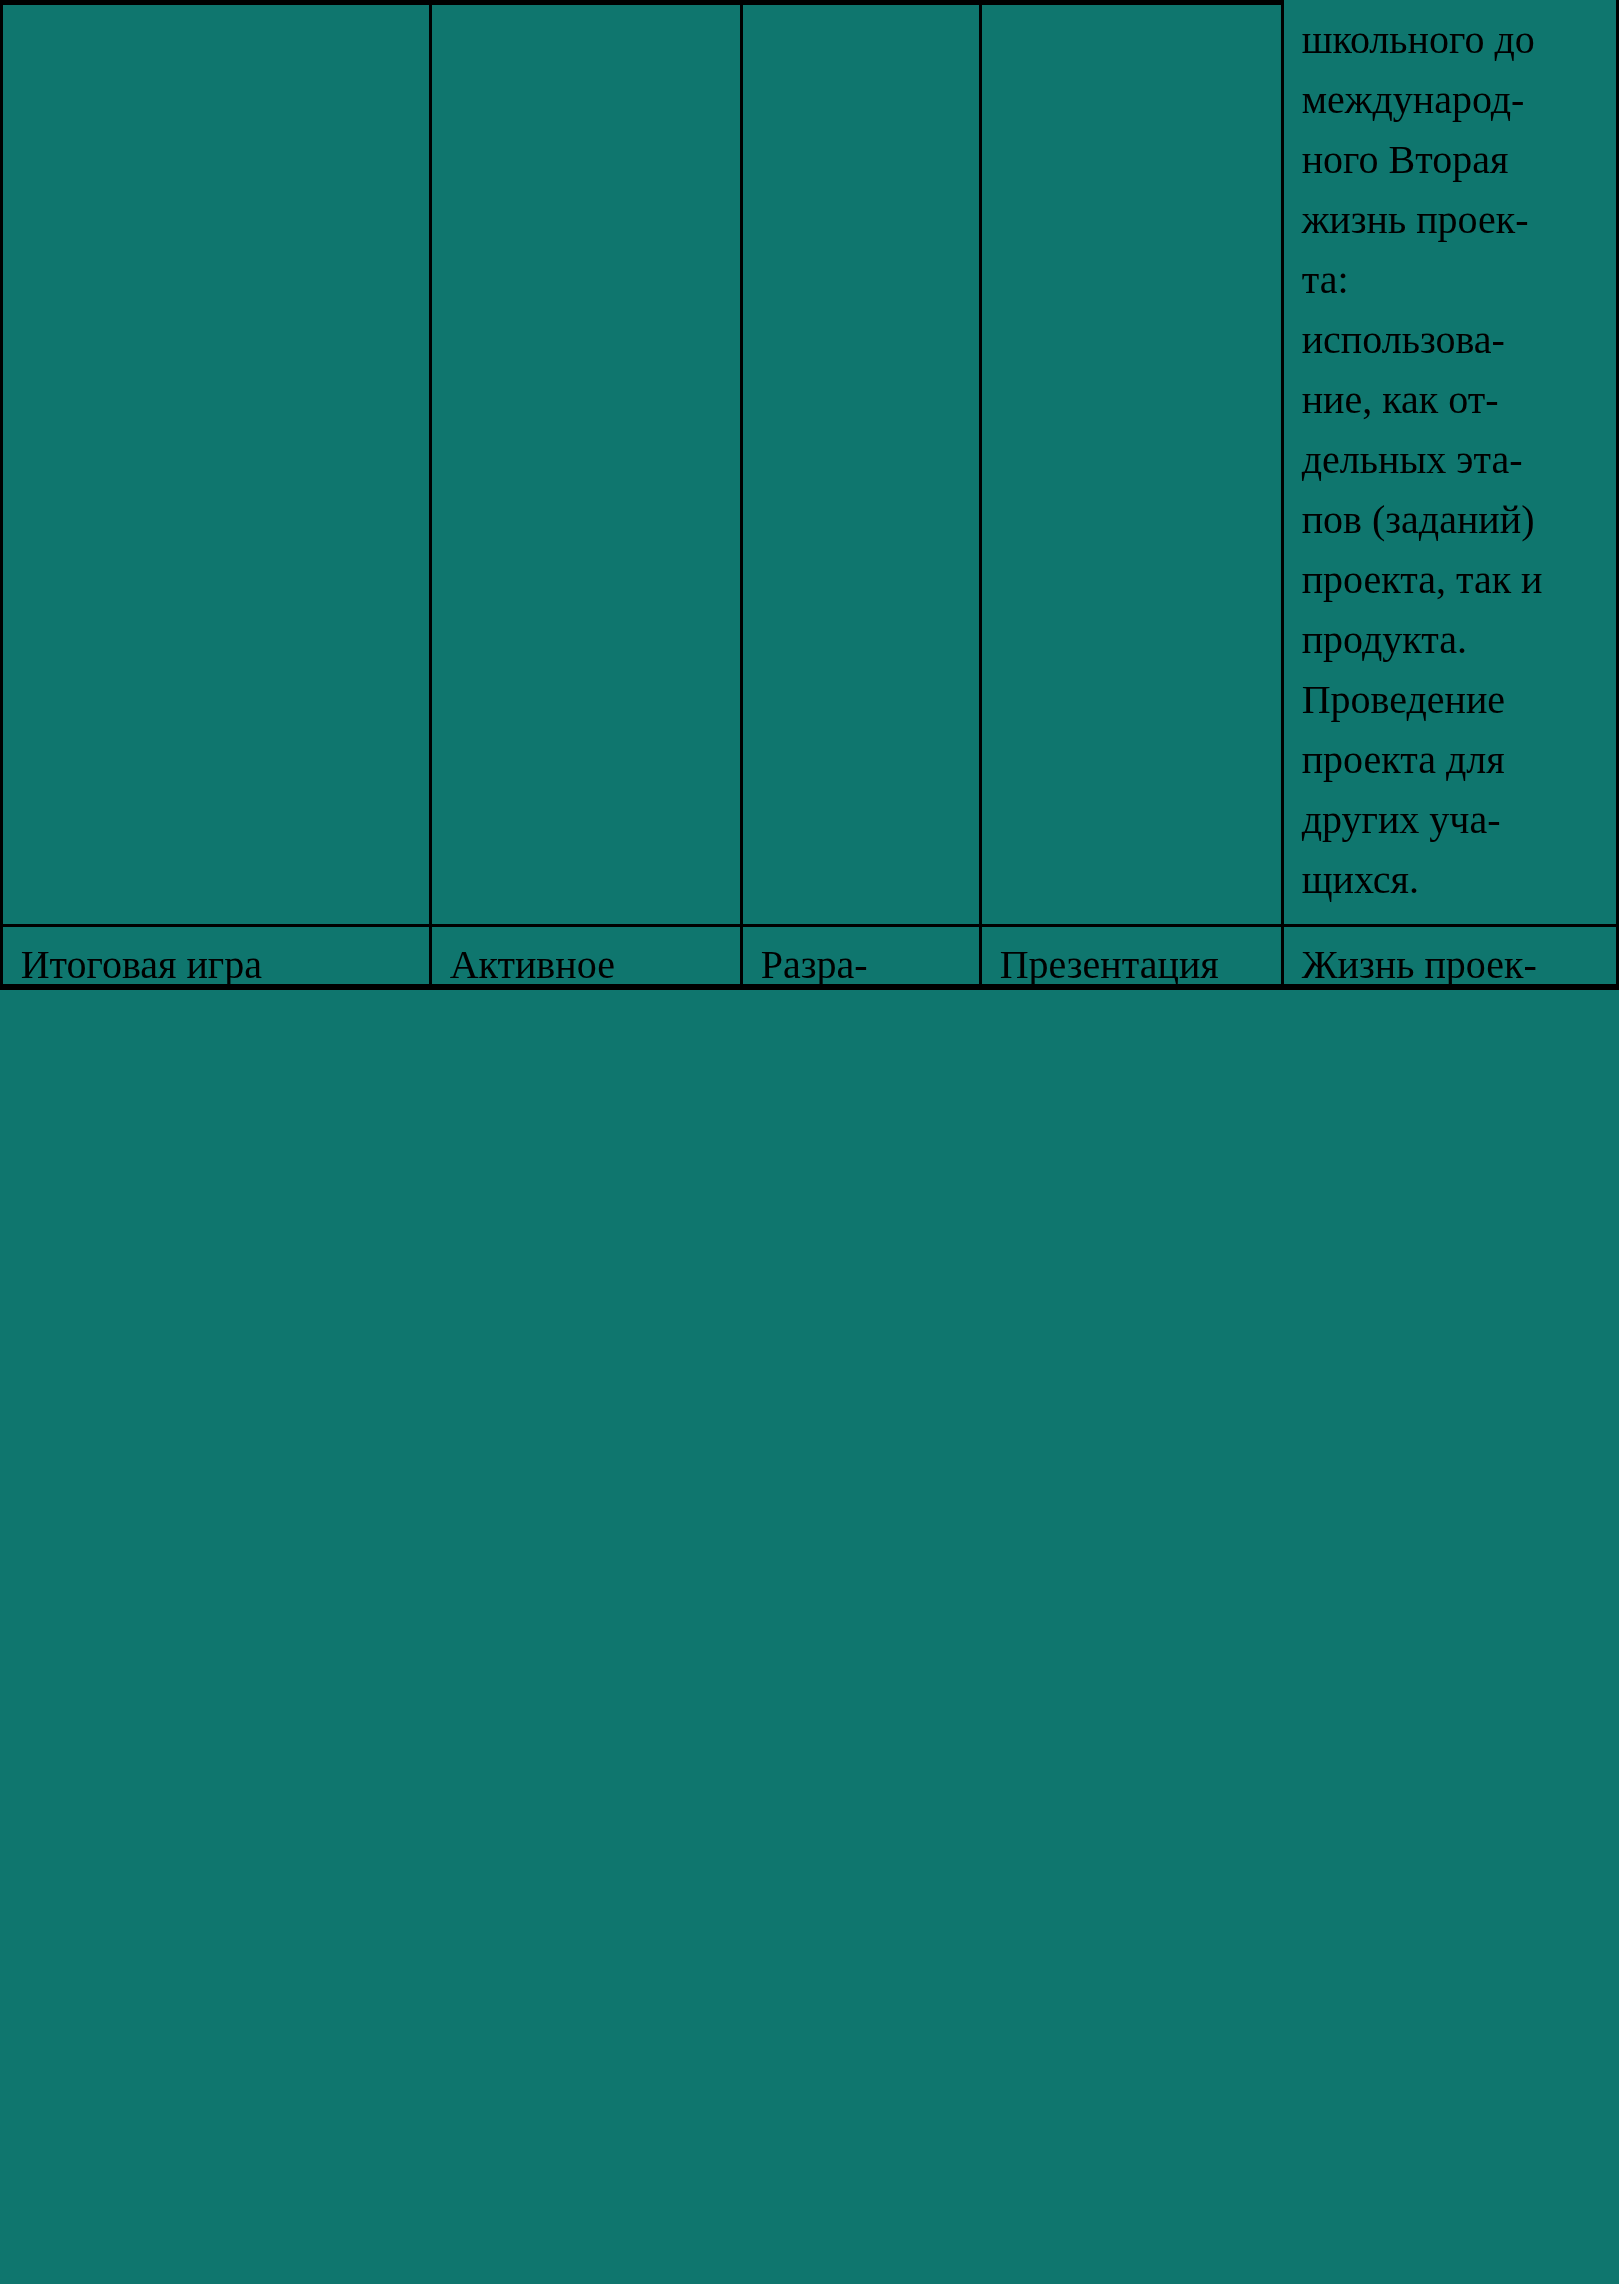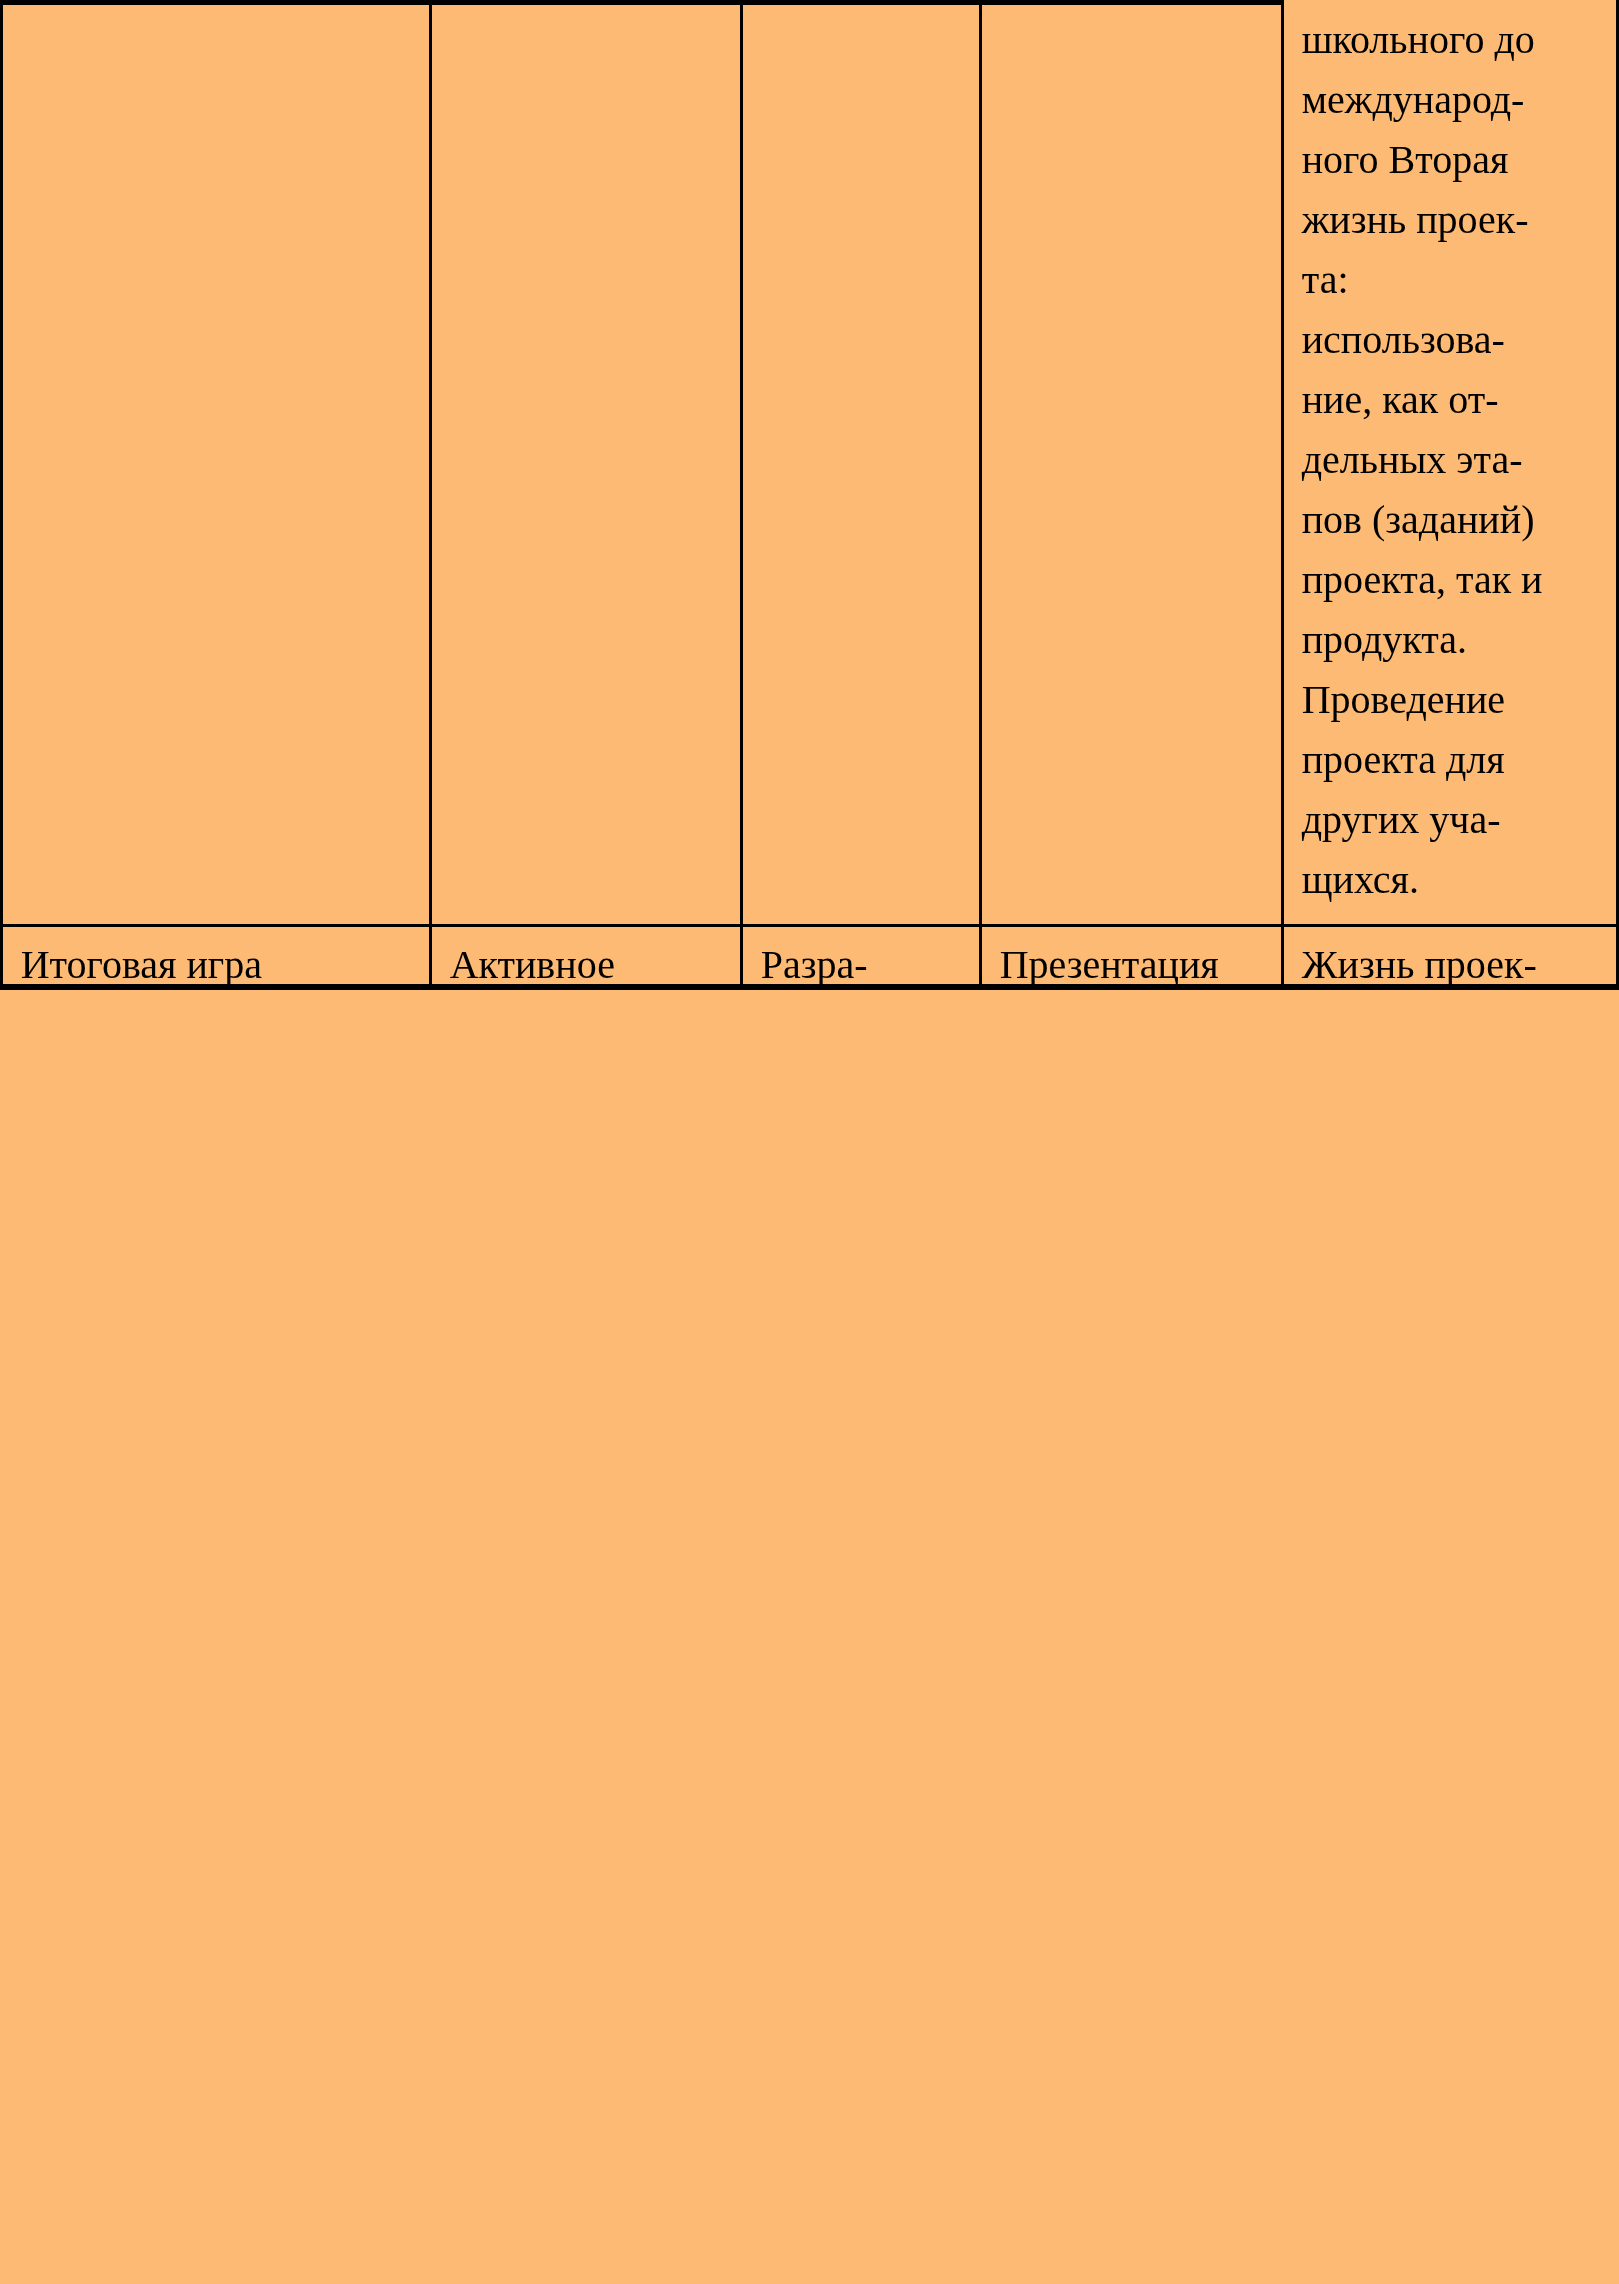--- a/index.html
+++ b/index.html
@@ -4,21 +4,21 @@
 <style>
   html, body {
     margin: 0;
     padding: 0;
     background: #ffffff;
   }
   .page {
     position: relative;
     width: 1619px;
     height: 2284px;
-    background: #fdba74;
+    background: #0f766e;
     color: #000000;
     font-family: "Liberation Serif", "DejaVu Serif", serif;
     font-size: 40px;
     line-height: 60px;
     overflow: hidden;
   }
   .table-grid {
     display: grid;
     width: 1619px;
     height: 2284px;

